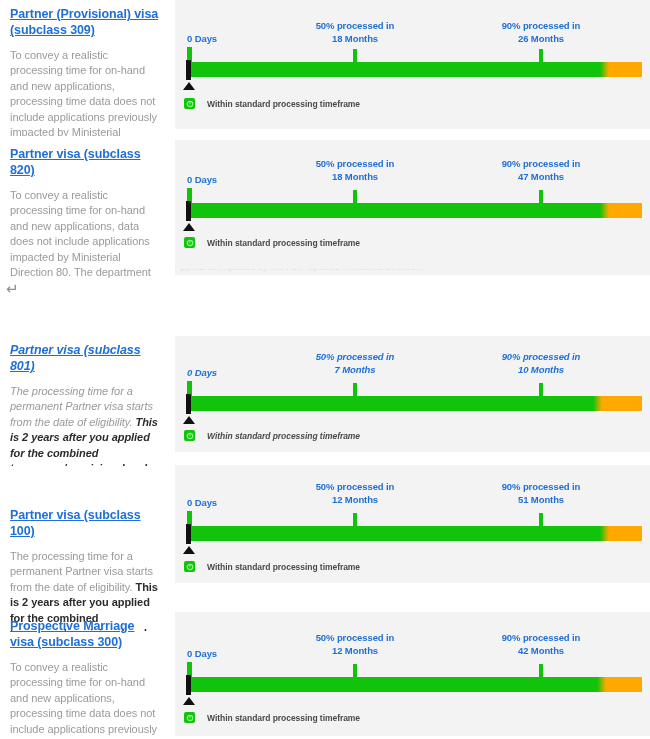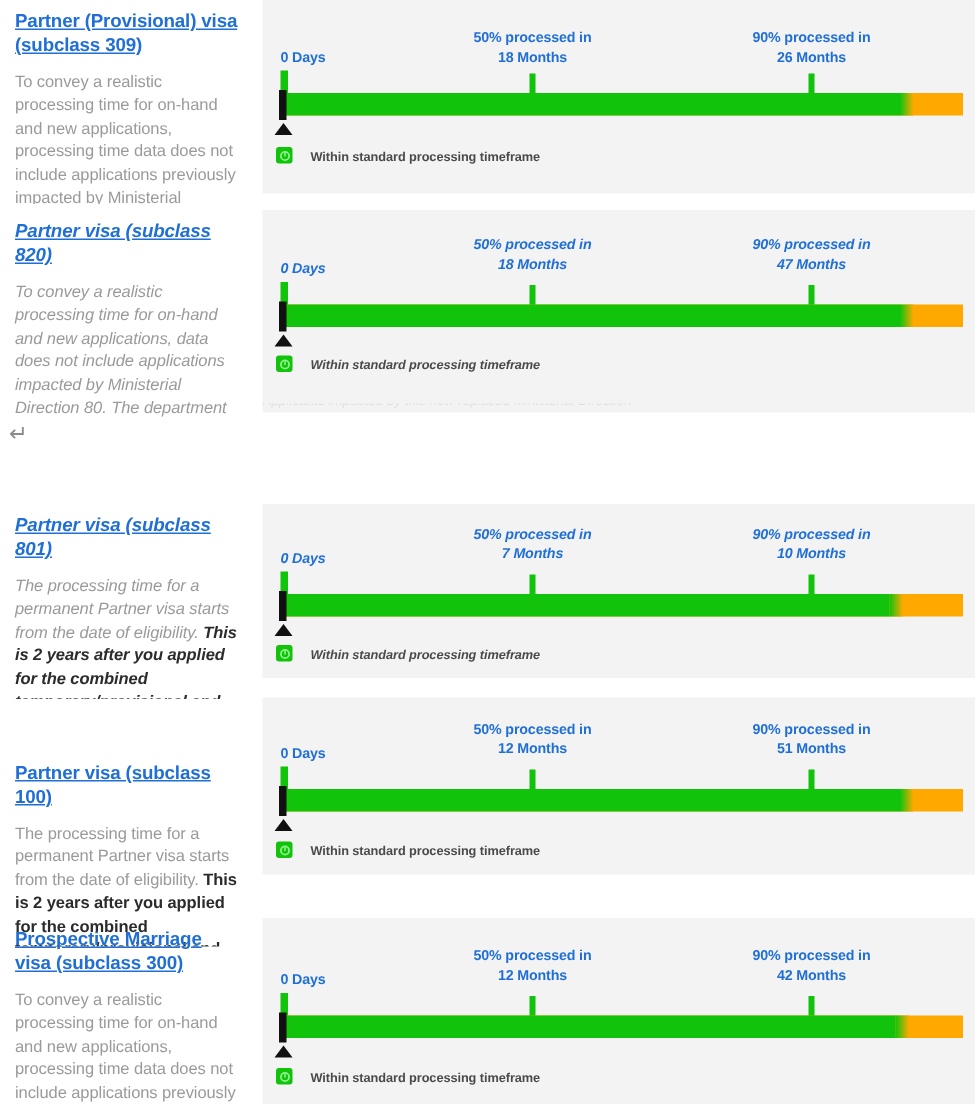--- a/index.html
+++ b/index.html
@@ -216,21 +216,21 @@
                 <circle cx="5" cy="5" r="3.4" fill="none" stroke="#8ff08a" stroke-width="1.5"></circle>
                 <path d="M5 2.6 L5 5" stroke="#8ff08a" stroke-width="1.3" stroke-linecap="round"></path>
               </svg>
           </span>
           <span class="legend-text">Within standard processing timeframe</span>
         </div>
       </div>
     </div>
   </div>
 
-  <div class="card" style="top:140px;height:140px;font-style:italic;">
+  <div class="card" style="top:140px;height:140px;">
     <div class="card-text" style="height:140px;">
       <a class="visa-title">Partner visa (subclass 820)</a>
       <p class="visa-desc">To convey a realistic processing time for on-hand and new applications, data does not include applications impacted by Ministerial Direction 80. The department has individually contacted applicants impacted by this now replaced Ministerial Direction and these applications are now being processed.</p>
     </div>
     <div class="chart-panel" style="height:135px;">
       <div class="chart-inner">
         <div class="pct-label" style="left:120px;top:18px;">
           <span>50% processed in</span><br>
           <span>18 Months</span>
         </div>

